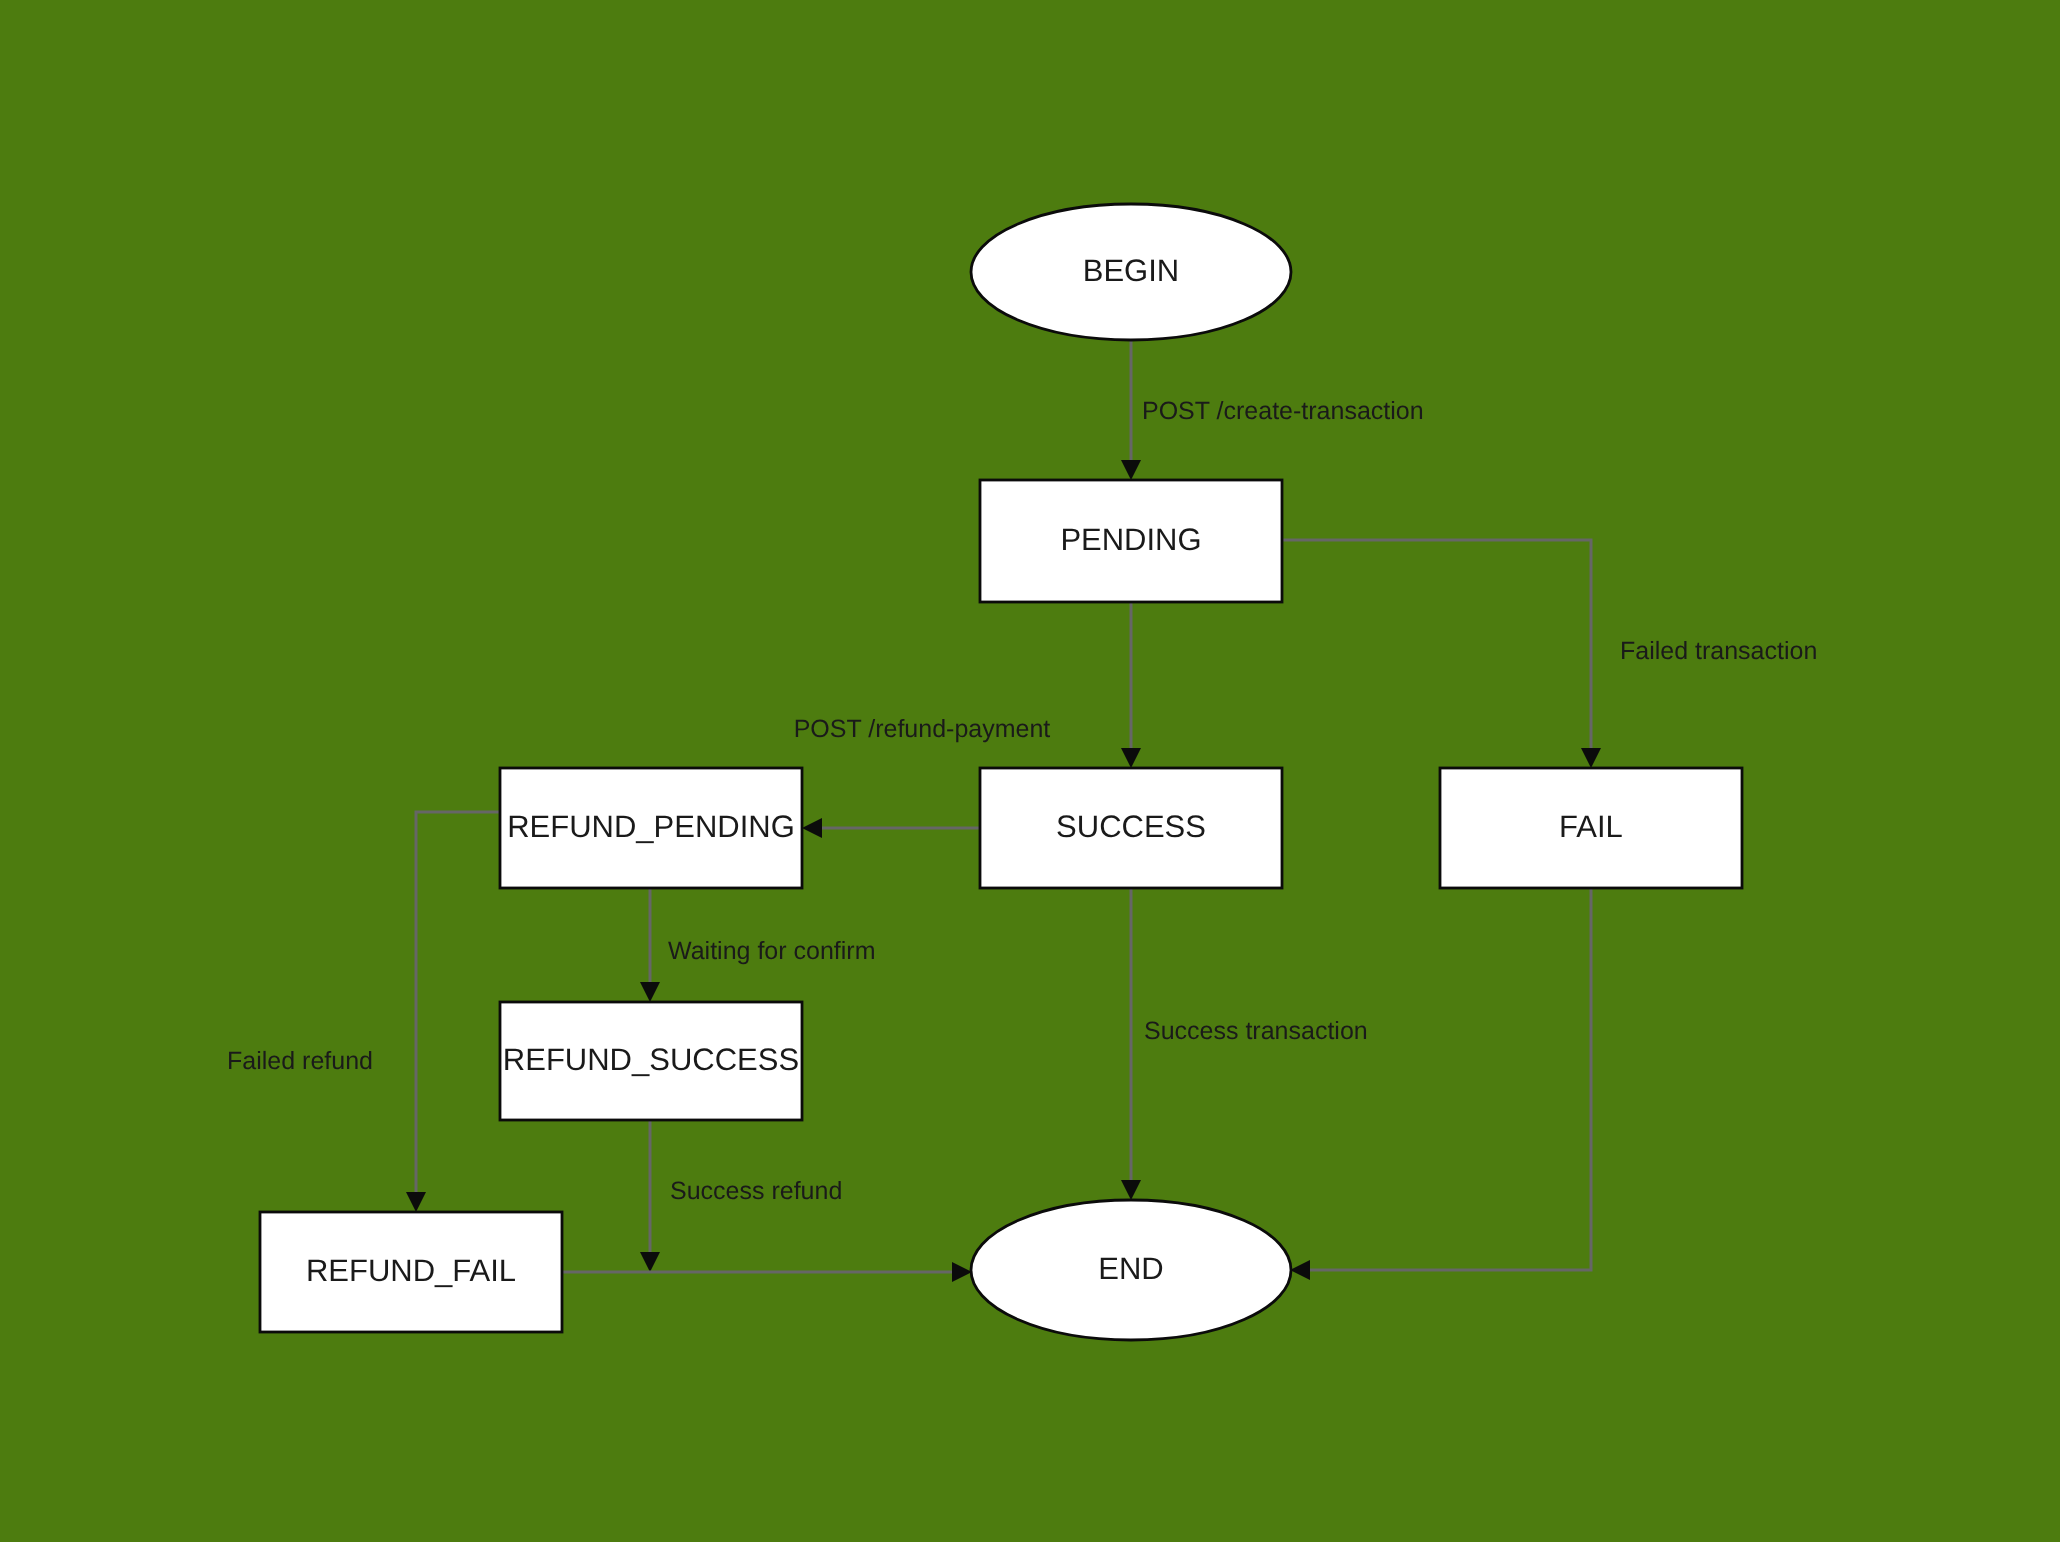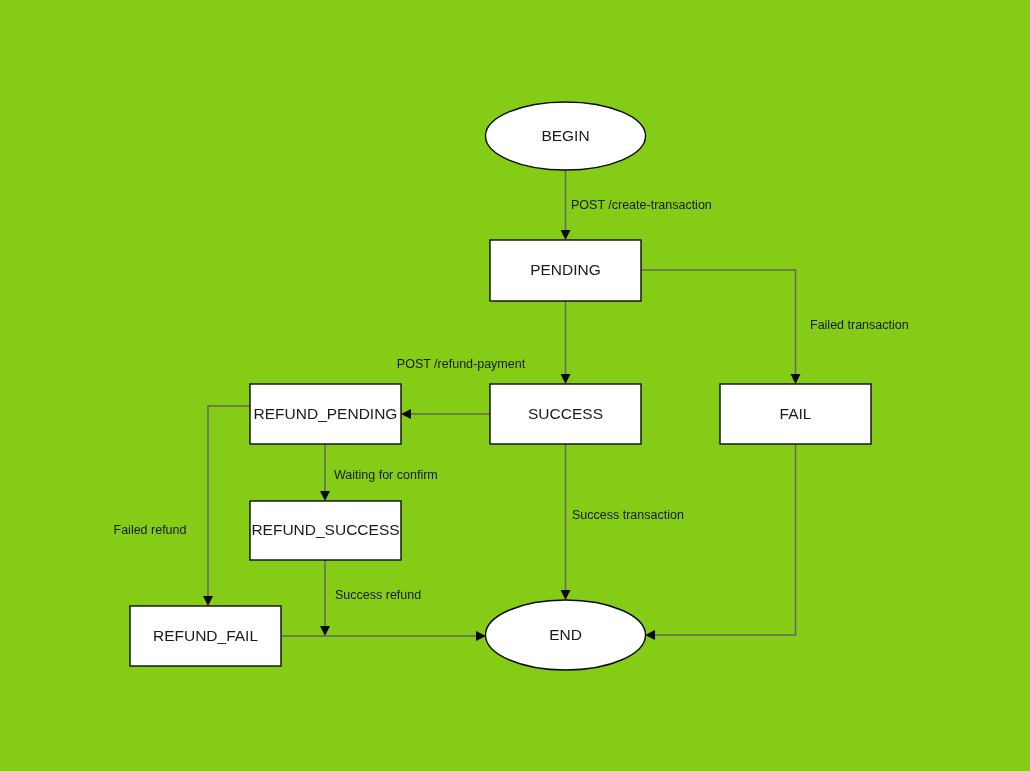--- a/index.html
+++ b/index.html
@@ -53,21 +53,21 @@
     font-size: 12.5px;
     fill: #1a1a1a;
     dominant-baseline: middle;
   }
   .edge-label.start { text-anchor: start; }
   .edge-label.middle { text-anchor: middle; }
 </style>
 </head>
 <body>
 
-<div id="canvas" style="background: #84cc16;">
+<div id="canvas" style="background: #4d7c0f;">
   <svg id="diagram" viewBox="0 0 1030 771">
     <g id="edges-layer">
         <g>
           <path d="M 565.5 170 L 565.5 233" class="edge-line" stroke="#666666"></path>
           <polygon points="565.5,240 560.5,230 570.5,230" class="edge-head" fill="#0b0b0b"></polygon>
         </g>
         <g>
           <path d="M 565.5 301 L 565.5 377" class="edge-line" stroke="#666666"></path>
           <polygon points="565.5,384 560.5,374 570.5,374" class="edge-head" fill="#0b0b0b"></polygon>
         </g>

